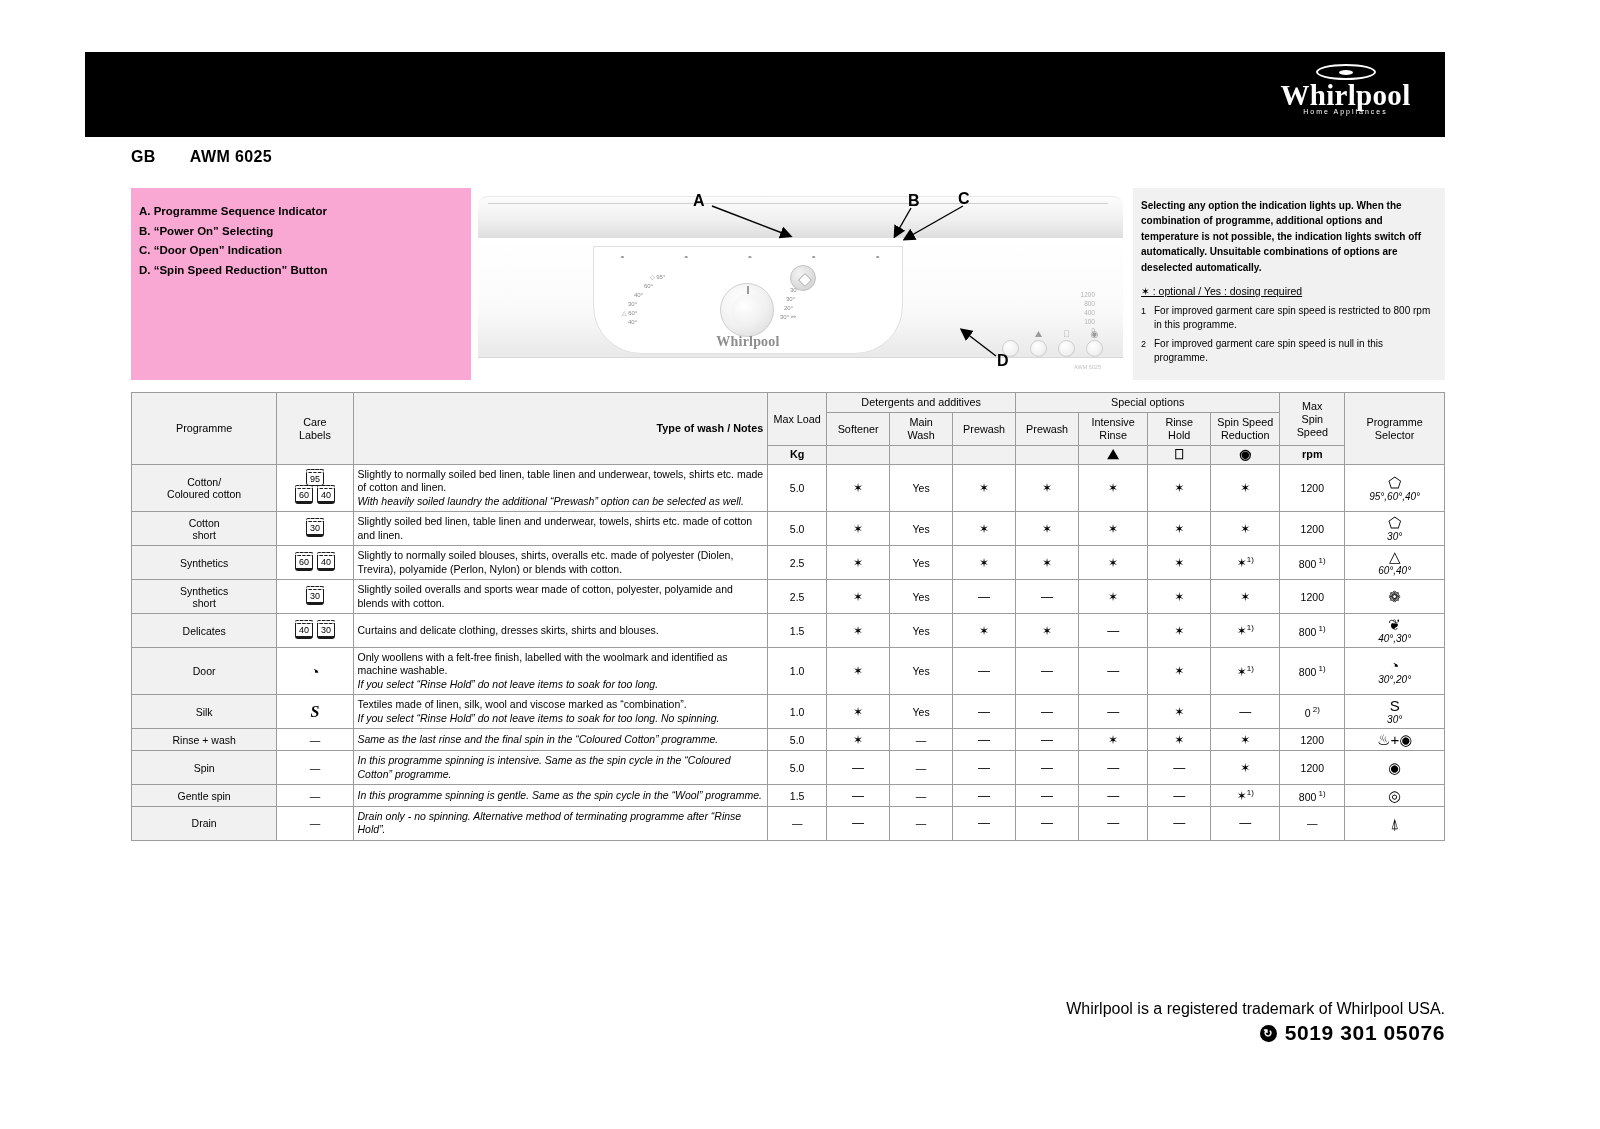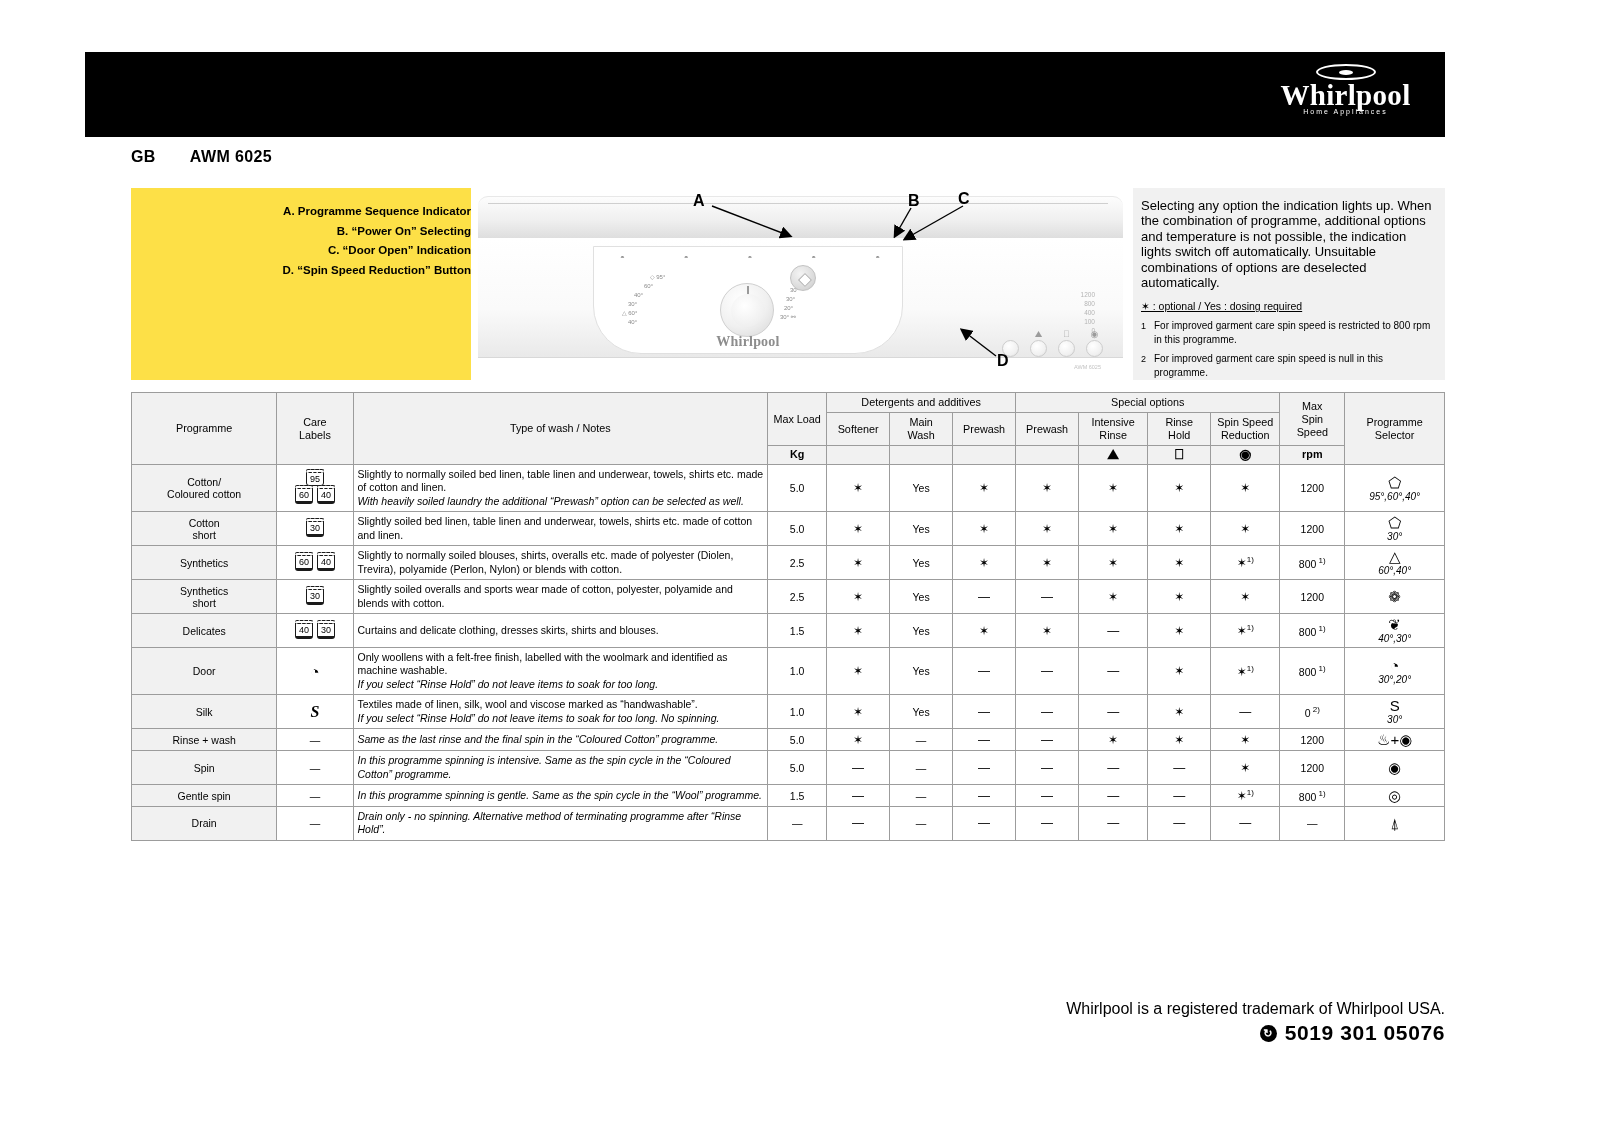--- a/index.html
+++ b/index.html
@@ -43,22 +43,21 @@
   
   .model-line{
     position:absolute; left:131px; top:148px;
     font-size:16px; font-weight:700; letter-spacing:.4px;
   }
   .model-line .gb{ margin-right:34px; }
 
   
   .legend-box{
     position:absolute; left:131px; top:188px; width:340px; height:192px;
-    background:#fde047;
-    text-align:right;
+    background:#f9a8d4;
   }
   .legend-list{
     padding:14px 0 0 8px;
     font-size:11.5px; font-weight:700; line-height:19.5px;
   }
   .legend-list div{ white-space:nowrap; }
 
   
   .machine-panel{
     position:absolute; left:478px; top:196px; width:645px; height:170px;
@@ -154,21 +153,21 @@
   }
   .arrow-svg{ position:absolute; left:0; top:0; pointer-events:none; }
 
   
   .info-box{
     position:absolute; left:1133px; top:188px; width:312px; height:192px;
     background:#f1f1f1;
     padding:10px 8px 0 8px;
   }
   .info-bold{
-    font-size:13px; font-weight:400; line-height:15.4px;
+    font-size:10px; font-weight:700; line-height:15.4px;
   }
   .info-legend{
     margin-top:9px; font-size:10.5px; line-height:14px;text-decoration:underline;
   }
   .info-note{
     margin-top:6px; font-size:10px; line-height:13.5px;
     display:flex; gap:5px;
   }
   .note-num{ width:8px; flex:0 0 8px; font-size:9px; padding-top:1px;}
 
@@ -183,21 +182,21 @@
     border:1px solid #9c9c9c;
     padding:3px 4px;
     vertical-align:middle;
   }
   thead th{
     background:#f1f1f1; font-weight:400; font-size:10.8px; line-height:13px;
   }
   thead th.sym{ font-size:14px; padding:2px 0 3px 0;font-weight:bold;}
   .c-prog{ width:143px; text-align:center;}
   .c-care{ width:75px; text-align:center;}
-  .c-notes{ width:408px; text-align:center;}
+  .c-notes{ width:408px; text-align:right;font-weight:bold;}
   .c-load{ width:58px; text-align:center;}
   .c-opt{ width:62px; text-align:center;}
   .c-optw{ width:68px; text-align:center;}
   .c-speed{ width:64px; text-align:center;}
   .c-sel{ width:98px; text-align:center;}
 
   tbody td{ background:#ffffff; }
   tbody tr:nth-child(odd) td.prog-cell, tbody td.prog-cell{ background:#f1f1f1; }
   td.prog-cell{ text-align:center; background:#f1f1f1;}
   td.care-cell{ text-align:center; }
@@ -547,21 +546,21 @@
         <td class="num-cell">800<span class="sup"> 1)</span></td>
         <td class="sel-cell">
           <span class="sel-icon">◔</span>
           <span class="sel-temp">30°,20°</span>
         </td>
       </tr>
       <tr>
         <td class="prog-cell">Silk</td>
         <td class="care-cell"><span style="font-size:16px;font-family:'Liberation Serif',serif;font-weight:700;font-style:italic">S</span></td>
         <td class="notes-cell">
-          <div>Textiles made of linen, silk, wool and viscose marked as “handwashable”.</div>
+          <div>Textiles made of linen, silk, wool and viscose marked as “combination”.</div>
           <div class="ital">If you select “Rinse Hold” do not leave items to soak for too long. No spinning.</div>
         </td>
         <td class="num-cell">1.0</td>
         <td class="opt-cell"><span>✶</span></td>
         <td class="opt-cell" style="font-size:10.5px"><span>Yes</span></td>
         <td class="opt-cell"><span>—</span></td>
         <td class="opt-cell"><span>—</span></td>
         <td class="opt-cell"><span>—</span></td>
         <td class="opt-cell"><span>✶</span></td>
         <td class="opt-cell"><span>—</span></td>

